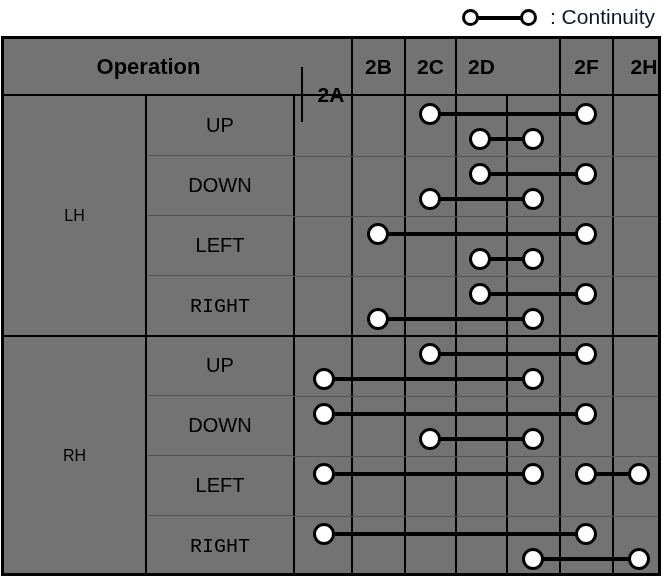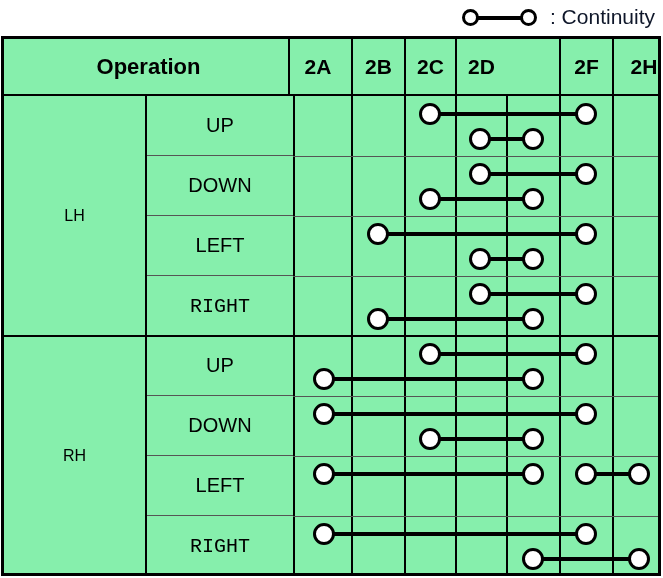--- a/index.html
+++ b/index.html
@@ -68,21 +68,21 @@
 
   
   #table-wrap {
     position: absolute;
     left: 1px;
     top: 36px;
     width: 660px;
     height: 540px;
     border: 3px solid #000;
     box-sizing: border-box;
-    background: #86efac;
+    background: #737373;
   }
 
   
   #header-row {
     position: absolute;
     left: 0;
     top: 0;
     width: 100%;
     height: 57px;
     box-sizing: border-box;
@@ -214,21 +214,21 @@
     </div>
     <div id="legend-text">: Continuity</div>
   </div>
 </div>
 
 <div id="table-wrap">
 
   <div id="header-row">
     <div id="operation-head">Operation</div>
 
-  <div class="head-cell" style="left: 284px; width: 58px;">2A</div>
+  <div class="head-cell" style="left: 297px; width: 58px; margin-top: 28px;">2A</div>
       <div class="head-cell" style="left: 347px; width: 53px; text-align: center;">2B</div>
       <div class="head-cell" style="left: 400px; width: 51px;">2C</div>
       <div class="head-cell" style="left: 451px; width: 51px;">2D</div>
       <div class="head-cell" style="left: 555px; width: 53px;">2F</div>
       <div class="head-cell" style="left: 608px; width: 62px;">2H</div>
     </div>
 
   <div id="body-grid">
 
     <div class="vsep" style="left: 347px;"></div>

